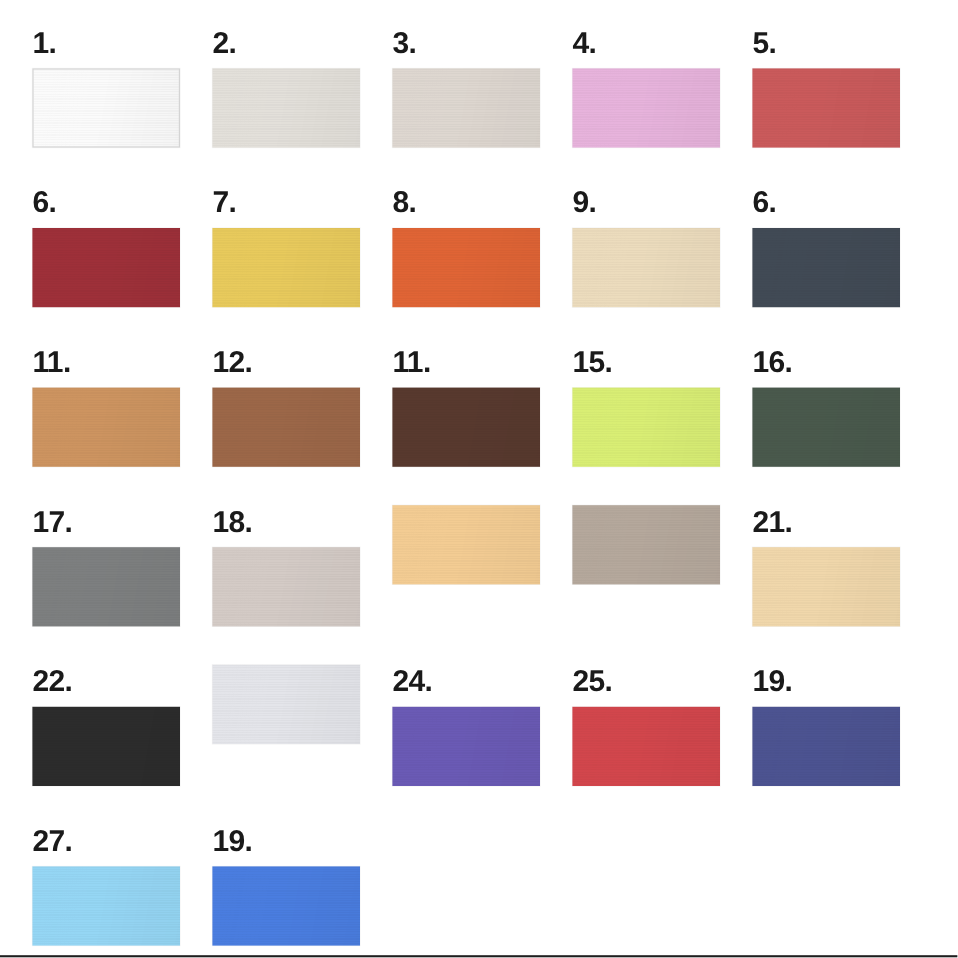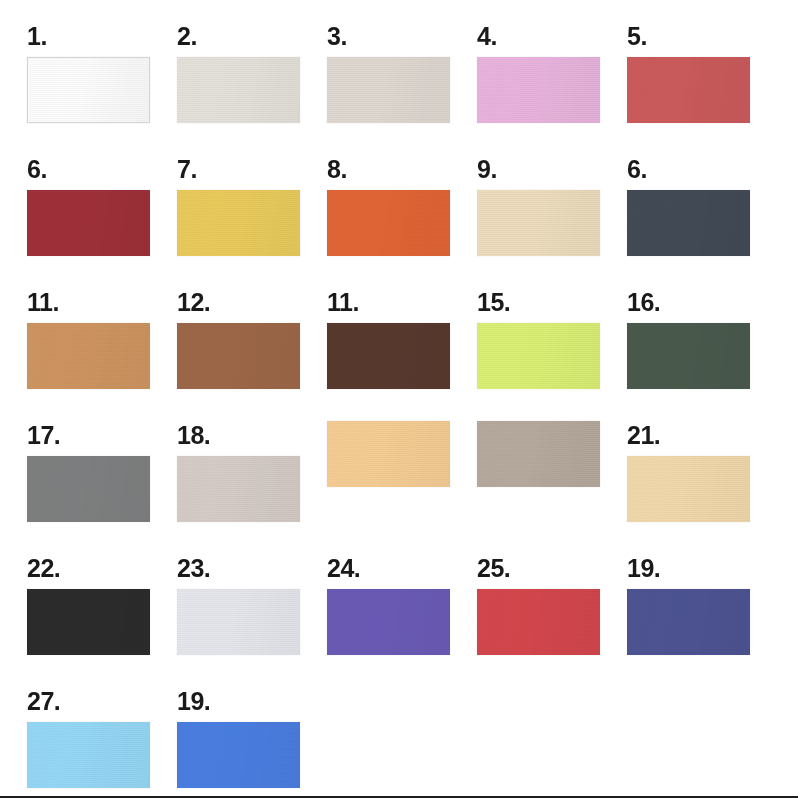--- a/index.html
+++ b/index.html
@@ -187,21 +187,20 @@
       </div>
       <div class="swatch-cell">
         <span class="swatch-number">21.</span>
         <span class="swatch-chip" style="background-color: rgb(240, 215, 171);"></span>
       </div>
       <div class="swatch-cell">
         <span class="swatch-number">22.</span>
         <span class="swatch-chip" style="background-color: rgb(44, 44, 44);"></span>
       </div>
       <div class="swatch-cell">
-        <span class="swatch-number">23.</span>
         <span class="swatch-chip" style="background-color: rgb(228, 229, 234);"></span>
       </div>
       <div class="swatch-cell">
         <span class="swatch-number">24.</span>
         <span class="swatch-chip" style="background-color: rgb(106, 90, 181);"></span>
       </div>
       <div class="swatch-cell">
         <span class="swatch-number">25.</span>
         <span class="swatch-chip" style="background-color: rgb(210, 70, 76);"></span>
       </div>

